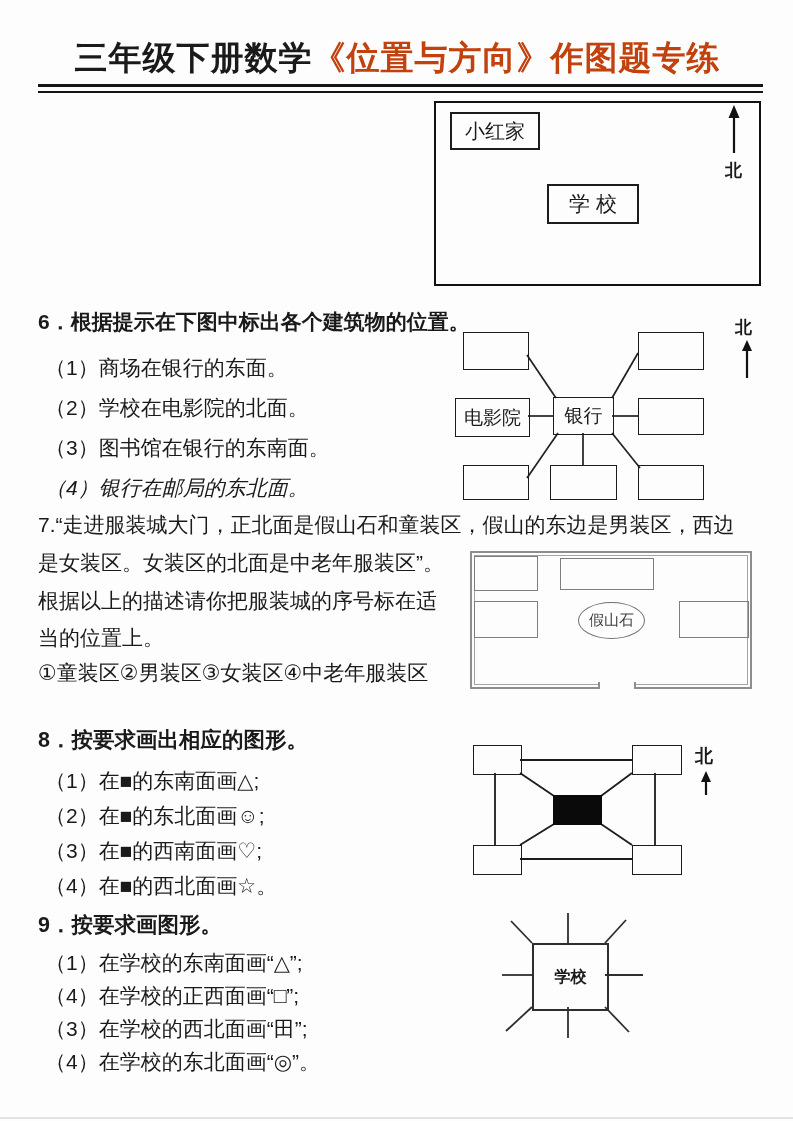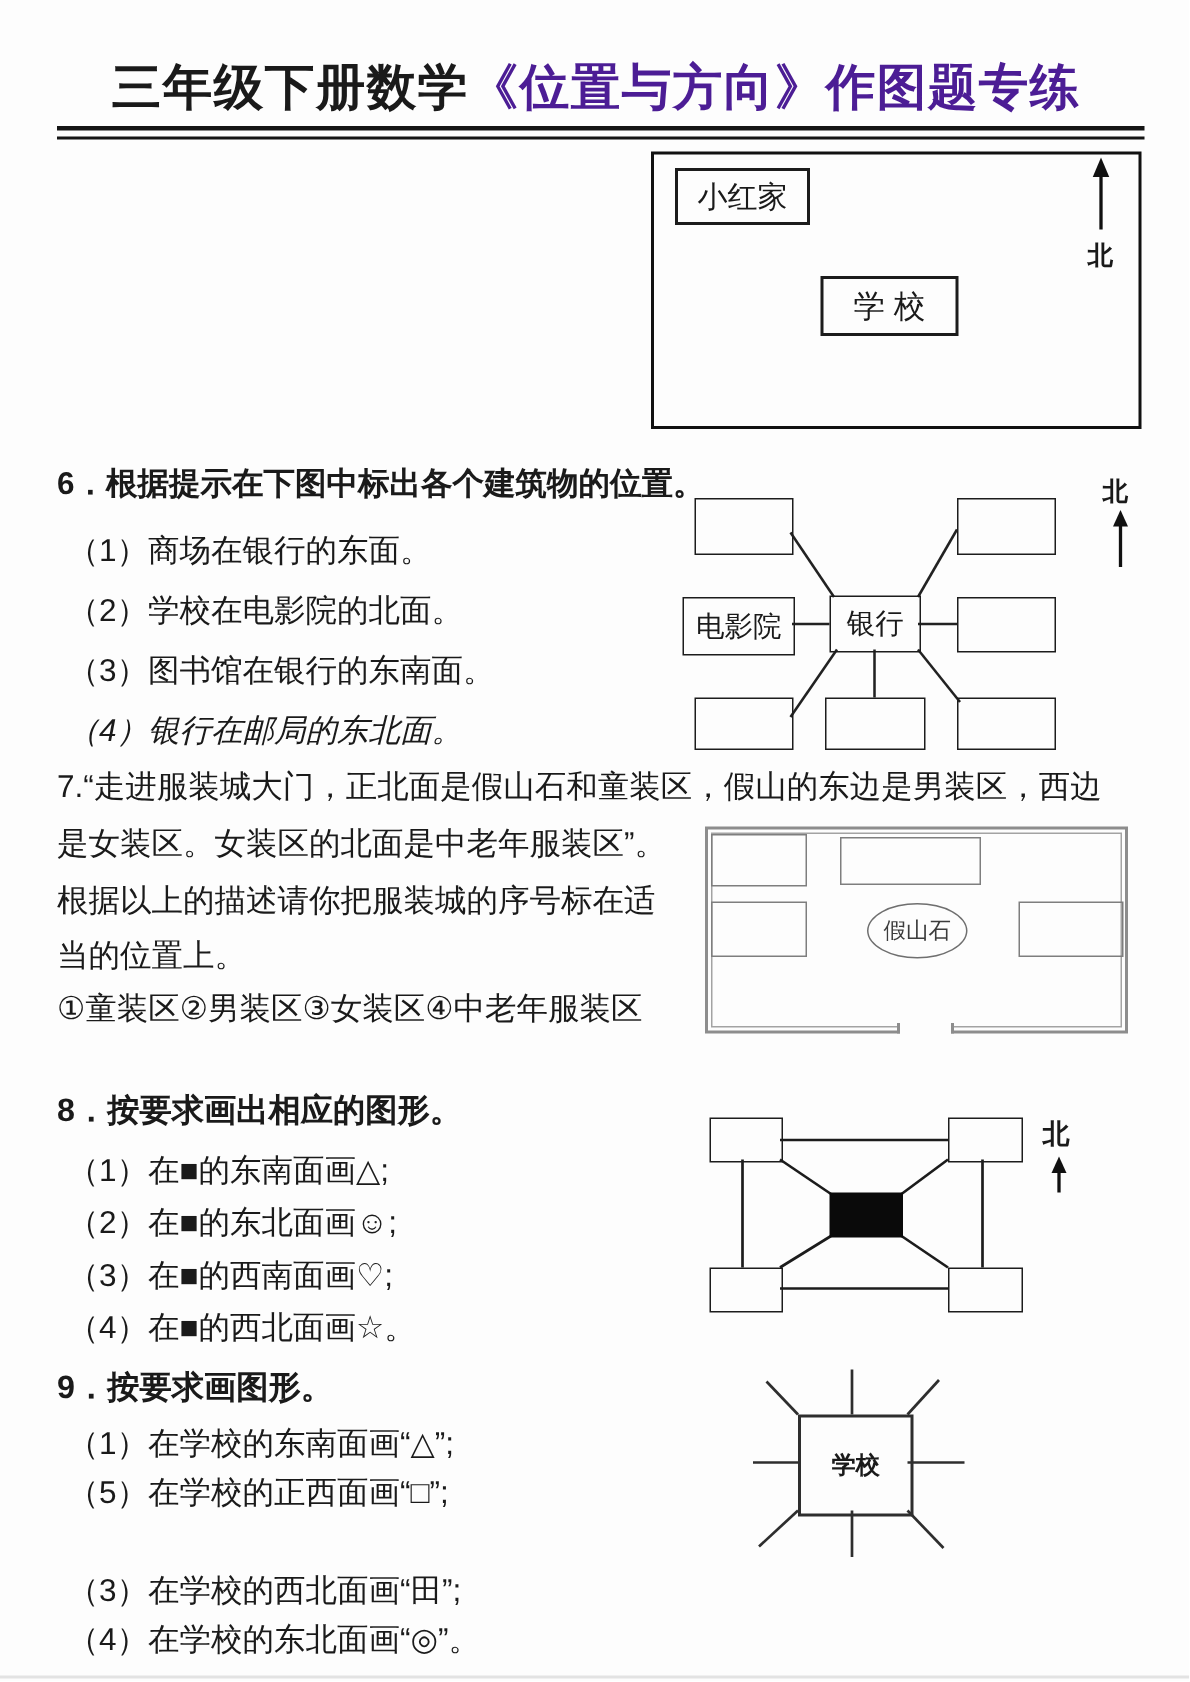--- a/index.html
+++ b/index.html
@@ -3,21 +3,21 @@
 <meta charset="utf-8">
 <style>
   html,body{margin:0;padding:0;background:#ffffff;}
   .page{position:relative;width:793px;height:1121px;background:#fdfdfd;
         font-family:"Liberation Sans","DejaVu Sans",sans-serif;color:#1a1a1a;overflow:hidden;}
   .abs{position:absolute;}
 
   
   .title{position:absolute;left:34px;top:36px;width:727px;text-align:center;
          font-size:33px;font-weight:700;letter-spacing:1px;white-space:nowrap;}
-  .t-red{color:#4c1d95;}
+  .t-red{color:#c2410c;}
   .title-rule{position:absolute;left:38px;top:84px;width:725px;height:4px;
               border-top:3px solid #151515;border-bottom:2px solid #151515;}
 
   
   .sec-head{font-size:21.5px;font-weight:700;white-space:nowrap;}
   .body-ln{font-size:21px;line-height:37px;white-space:nowrap;}
   .item-ln{font-size:21px;white-space:nowrap;}
   .inline-box{display:inline-block;width:55px;height:15px;border:2px solid #1a1a1a;
               vertical-align:-1px;margin:0 3px;background:#fff;}
 
@@ -156,22 +156,22 @@
     <div class="dbox" style="left:8px;top:105px;width:47px;height:28px;"></div>
     <div class="dbox" style="left:167px;top:105px;width:48px;height:28px;"></div>
     <div class="black-box"></div>
     <div class="north-label" style="left:230px;top:4px;font-size:18px;">北</div>
   </div>
 
   <div class="abs" style="left:38px;top:910px;">
     <div class="sec-head">9．按要求画图形。</div>
     <div style="margin-top:7px;margin-left:7px;">
       <div class="item-ln" style="line-height:33px;">（1）在学校的东南面画“△”;</div>
-      <div class="item-ln" style="line-height:33px;">（5）在学校的正西面画“□”;</div>
-      <div class="item-ln" style="line-height:33px;margin-top:32px;">（3）在学校的西北面画“田”;</div>
+      <div class="item-ln" style="line-height:33px;">（4）在学校的正西面画“□”;</div>
+      <div class="item-ln" style="line-height:33px;">（3）在学校的西北面画“田”;</div>
       <div class="item-ln" style="line-height:33px;">（4）在学校的东北面画“◎”。</div>
     </div>
   </div>
 
   <div class="d9">
     <svg width="165" height="140">
       <line x1="73" y1="38" x2="73" y2="8" stroke="#2e2e2e" stroke-width="1.8"></line>
       <line x1="73" y1="102" x2="73" y2="133" stroke="#2e2e2e" stroke-width="1.8"></line>
       <line x1="37" y1="70" x2="7" y2="70" stroke="#2e2e2e" stroke-width="1.8"></line>
       <line x1="110" y1="70" x2="148" y2="70" stroke="#2e2e2e" stroke-width="1.8"></line>

